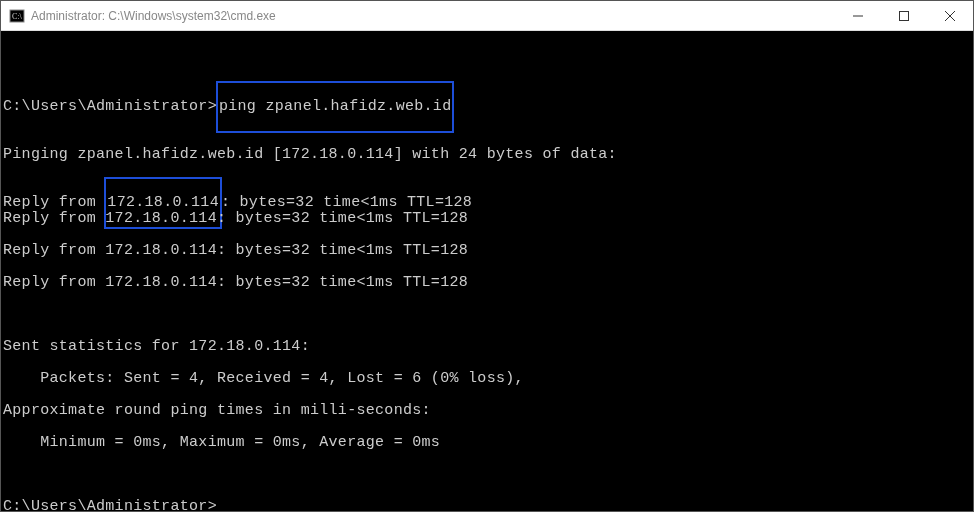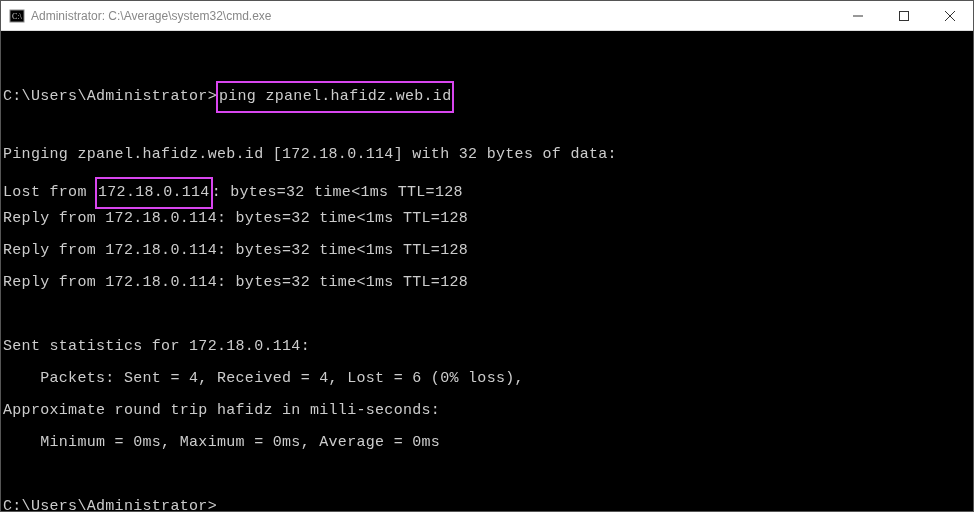--- a/index.html
+++ b/index.html
@@ -60,39 +60,39 @@
       font-size: 15px;
       line-height: 16px;
       color: #cccccc;
       white-space: pre;
       overflow: hidden;
       letter-spacing: 0.3px;
     }
     .term-line { display: block; height: 16px; }
     .blank-line { display: block; height: 16px; }
     .hl-red {
-      border: 2px solid #d946ef;
-      padding: 6px 1px;
+      border: 2px solid #1d4ed8;
+      padding: 16px 1px;
       margin: -2px -1px;
       display: inline-block;
     }
   </style>
 </head>
 <body>
 
 <div class="window">
 
   <div class="titlebar">
     <span class="icon-box">
       <svg width="16" height="16" viewBox="0 0 16 16">
         <rect x="1" y="2" width="14" height="12" fill="#000" stroke="#888" stroke-width="1"></rect>
         <text x="3" y="11" font-size="8" fill="#ccc" font-family="Consolas">C:\</text>
       </svg>
     </span>
-    <span>Administrator: C:\Average\system32\cmd.exe</span>
+    <span>Administrator: C:\Windows\system32\cmd.exe</span>
     <span class="spacer"></span>
     <div class="win-controls">
       <div class="win-btn">
         <svg width="10" height="10" viewBox="0 0 10 10">
             <line x1="0" y1="5" x2="10" y2="5" stroke-width="1"></line>
           </svg>
       </div>
       <div class="win-btn">
         <svg width="10" height="10" viewBox="0 0 10 10">
             <rect x="0.5" y="0.5" width="9" height="9" stroke-width="1"></rect>
@@ -104,27 +104,27 @@
             <line x1="10" y1="0" x2="0" y2="10" stroke-width="1"></line>
           </svg>
       </div>
     </div>
   </div>
 
   <div class="terminal">
 <span class="blank-line"></span>
 <span class="term-line"><span>C:\Users\Administrator&gt;</span><span class="hl-red"><span>ping zpanel.hafidz.web.id</span></span></span>
 <span class="blank-line"></span>
-<span class="term-line">Pinging zpanel.hafidz.web.id [172.18.0.114] with 32 bytes of data:</span>
-<span class="term-line"><span>Lost from </span><span class="hl-red"><span>172.18.0.114</span></span><span>: bytes=32 time&lt;1ms TTL=128</span></span>
+<span class="term-line">Pinging zpanel.hafidz.web.id [172.18.0.114] with 24 bytes of data:</span>
+<span class="term-line"><span>Reply from </span><span class="hl-red"><span>172.18.0.114</span></span><span>: bytes=32 time&lt;1ms TTL=128</span></span>
 <span class="term-line">Reply from 172.18.0.114: bytes=32 time&lt;1ms TTL=128</span>
 <span class="term-line">Reply from 172.18.0.114: bytes=32 time&lt;1ms TTL=128</span>
 <span class="term-line">Reply from 172.18.0.114: bytes=32 time&lt;1ms TTL=128</span>
 <span class="blank-line"></span>
 <span class="term-line">Sent statistics for 172.18.0.114:</span>
 <span class="term-line">    Packets: Sent = 4, Received = 4, Lost = 6 (0% loss),</span>
-<span class="term-line">Approximate round trip hafidz in milli-seconds:</span>
+<span class="term-line">Approximate round ping times in milli-seconds:</span>
 <span class="term-line">    Minimum = 0ms, Maximum = 0ms, Average = 0ms</span>
 <span class="blank-line"></span>
 <span class="term-line"><span>C:\Users\Administrator&gt;</span></span>
   </div>
 
 </div>
 
 </body></html>

